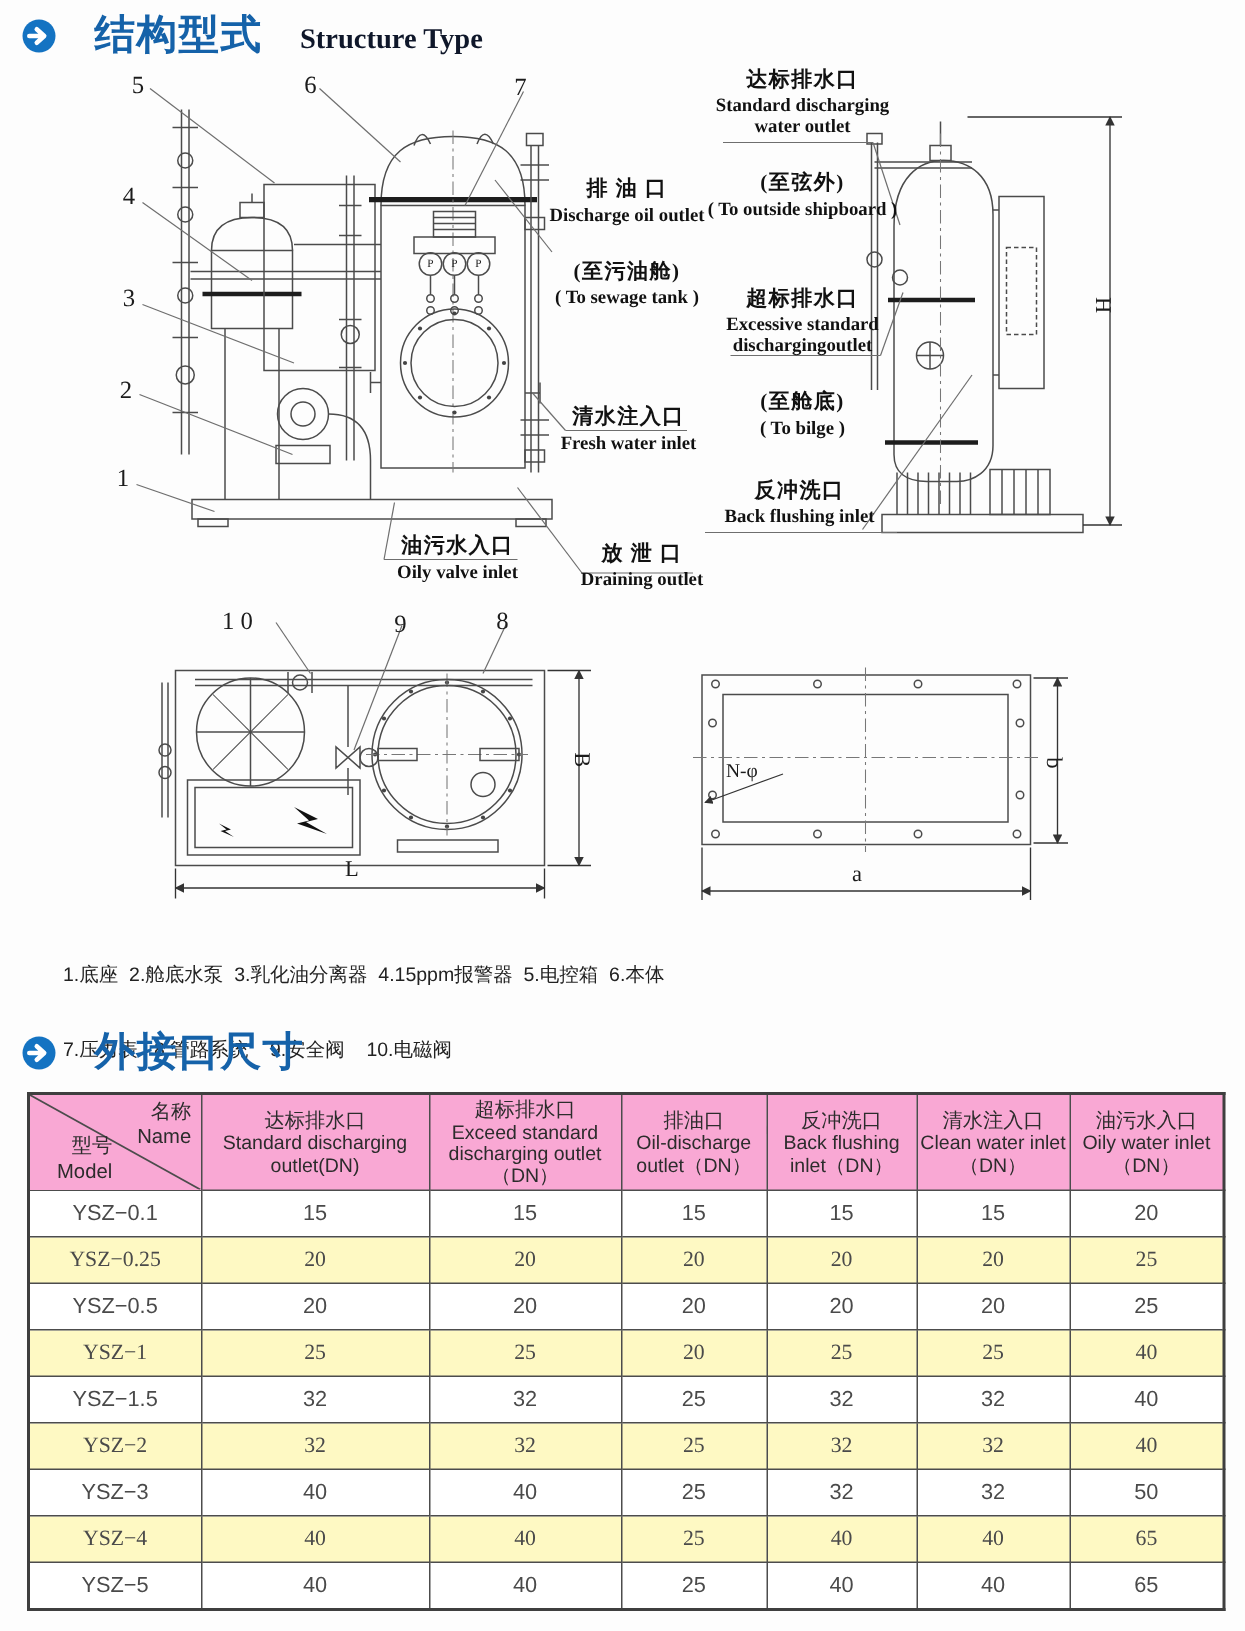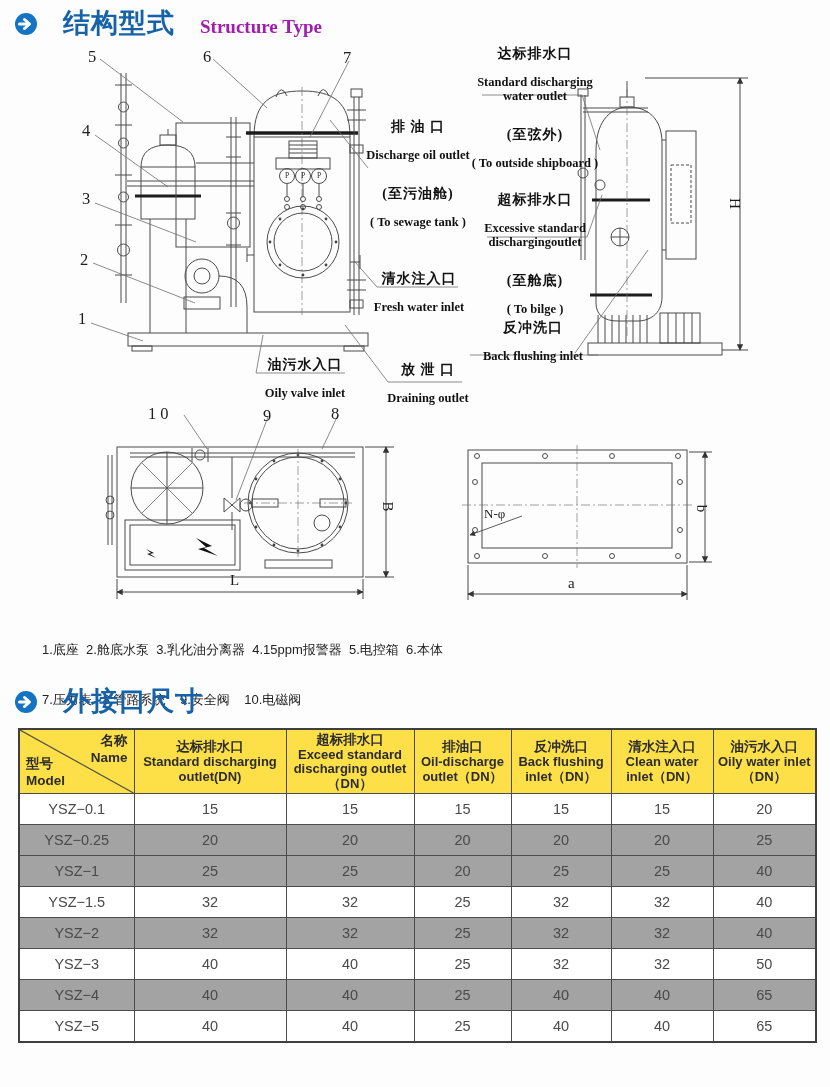--- a/index.html
+++ b/index.html
@@ -6,34 +6,34 @@
   body{width:830px;height:1087px;background:#fdfdfd;position:relative;overflow:hidden;
        font-family:"Liberation Sans","DejaVu Sans",sans-serif;color:#2f2f2f;}
 
   
   .sec-head{position:absolute;left:14px;display:flex;align-items:center;gap:25px;}
   #sec1{top:10px;} #sec2{top:688px;}
   .sec-icon{width:24px;height:24px;flex:0 0 auto;}
   .sec-zh{font-family:"Liberation Serif","DejaVu Serif",serif;font-weight:700;font-size:27px;
           color:#1562a9;letter-spacing:1px;line-height:1;}
   .sec-en{font-family:"Liberation Serif","DejaVu Serif",serif;font-weight:700;font-size:19px;
-          color:#a21caf;line-height:1;padding-top:5px;}
+          color:#0f172a;line-height:1;padding-top:5px;}
 
   
   #art{position:absolute;left:0;top:0;width:830px;height:1087px;}
   .co{position:absolute;width:24px;text-align:center;font-family:"Liberation Serif","DejaVu Serif",serif;
       font-size:16.5px;color:#1c1c1c;}
   #co5{left:80px;top:47px;} #co6{left:195px;top:47px;} #co7{left:335px;top:48px;}
   #co4{left:74px;top:121px;} #co3{left:74px;top:189px;} #co2{left:72px;top:250px;} #co1{left:70px;top:309px;}
   #co10{left:148px;top:404px;letter-spacing:4px;} #co9{left:255px;top:406px;} #co8{left:323px;top:404px;}
 
   .lblk{position:absolute;text-align:center;}
   .lblk .zh{font-weight:700;font-size:14px;letter-spacing:1px;color:#111;
             font-family:"Liberation Serif","DejaVu Serif",serif;line-height:1.15;}
-  .lblk .en{font-weight:700;font-size:12.5px;color:#111;line-height:1.12;margin-top:13px;
+  .lblk .en{font-weight:700;font-size:12.5px;color:#111;line-height:1.12;margin-top:1px;
             font-family:"Liberation Serif","DejaVu Serif",serif;}
   .lblk .zh2{margin-top:24px;}
   #b-oil{left:364px;top:119px;width:108px;}
   #b-fresh{left:366px;top:271px;width:106px;}
   #b-drain{left:376px;top:362px;width:104px;}
   #b-oily{left:250px;top:357px;width:110px;}
   #b-std{left:470px;top:46px;width:130px;}
   #b-exc{left:468px;top:192px;width:134px;}
   #b-back{left:462px;top:320px;width:142px;}
 
@@ -47,29 +47,29 @@
 
   
   #parts{position:absolute;left:42px;top:608px;width:640px;font-size:13px;line-height:1.3;
          color:#222;white-space:pre-wrap;}
   #parts .en-line{font-size:13.5px;}
 
   
   #tblwrap{position:absolute;left:18px;top:728px;}
   table{border-collapse:collapse;table-layout:fixed;border:2px solid #3f3f3f;}
   th,td{border:1.5px solid #4c4c4c;text-align:center;vertical-align:middle;padding:0 2px;}
-  th{background:#fde047;font-weight:700;height:63px;}
+  th{background:#f9a8d4;font-weight:400;height:63px;}
   .th-zh{font-size:13.5px;color:#2c2c2c;line-height:1.2;}
   .th-en{font-size:13px;color:#2c2c2c;line-height:1.12;}
   td{height:30px;font-size:14.5px;color:#4a4a4a;background:#fff;}
-  tr.alt td{background:#a3a3a3;}
+  tr.alt td{background:#fef9c3;font-family:Liberation Serif, serif;}
   #corner{position:relative;padding:0;}
   #corner svg{position:absolute;left:0;top:0;width:100%;height:100%;}
   .c-name{position:absolute;top:3px;right:6px;text-align:right;font-size:13.5px;line-height:1.25;color:#2c2c2c;}
-  .c-model{position:absolute;bottom:3px;left:6px;text-align:left;font-size:13.5px;line-height:1.25;color:#2c2c2c;}
+  .c-model{position:absolute;bottom:3px;left:18px;text-align:right;font-size:13.5px;line-height:1.25;color:#2c2c2c;}
 </style>
 </head>
 <body>
 
 <div class="sec-head" id="sec1">
   <svg class="sec-icon" viewBox="0 0 24 24">
     <circle cx="12" cy="12" r="11" fill="#1473c2"></circle>
     <path d="M5.5 12h9M10.5 7.5L15.5 12l-5 4.5" stroke="#fff" stroke-width="3" fill="none" stroke-linecap="round" stroke-linejoin="round"></path>
   </svg>
   <span class="sec-zh">结构型式</span>
@@ -463,20 +463,29 @@
         </tr>
         <tr class="alt">
           <td>YSZ−0.25</td>
           <td>20</td>
           <td>20</td>
           <td>20</td>
           <td>20</td>
           <td>20</td>
           <td>25</td>
         </tr>
+        <tr>
+          <td>YSZ−0.5</td>
+          <td>20</td>
+          <td>20</td>
+          <td>20</td>
+          <td>20</td>
+          <td>20</td>
+          <td>25</td>
+        </tr>
         <tr class="alt">
           <td>YSZ−1</td>
           <td>25</td>
           <td>25</td>
           <td>20</td>
           <td>25</td>
           <td>25</td>
           <td>40</td>
         </tr>
         <tr>

